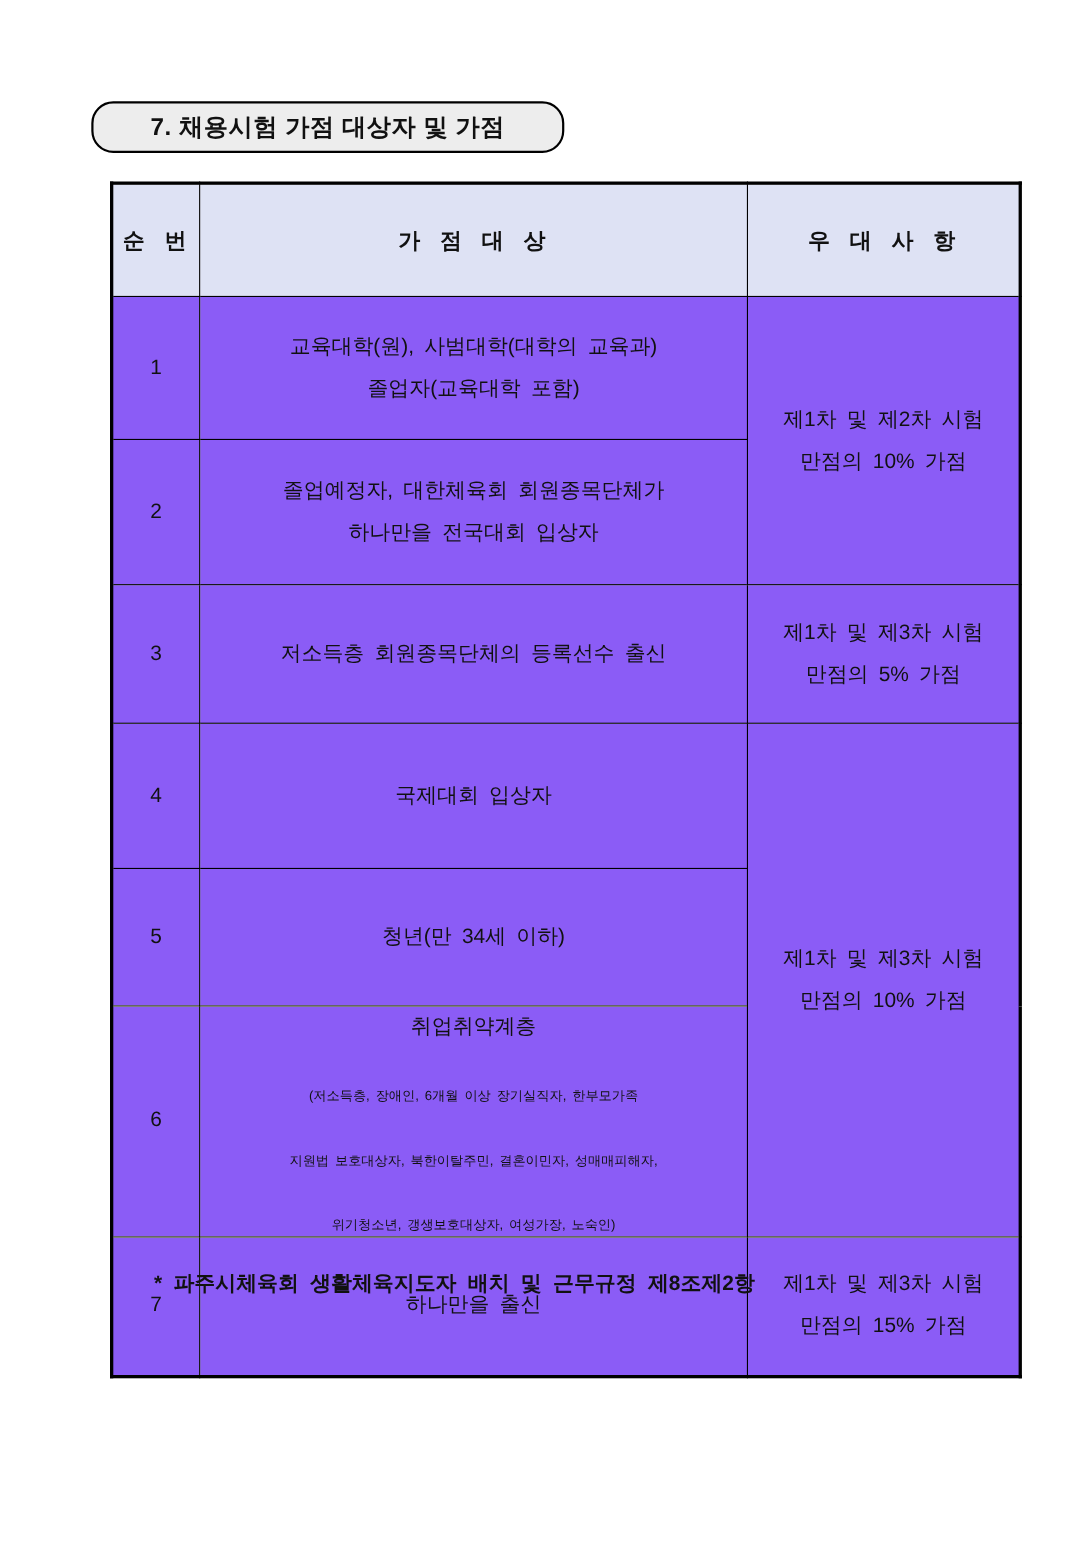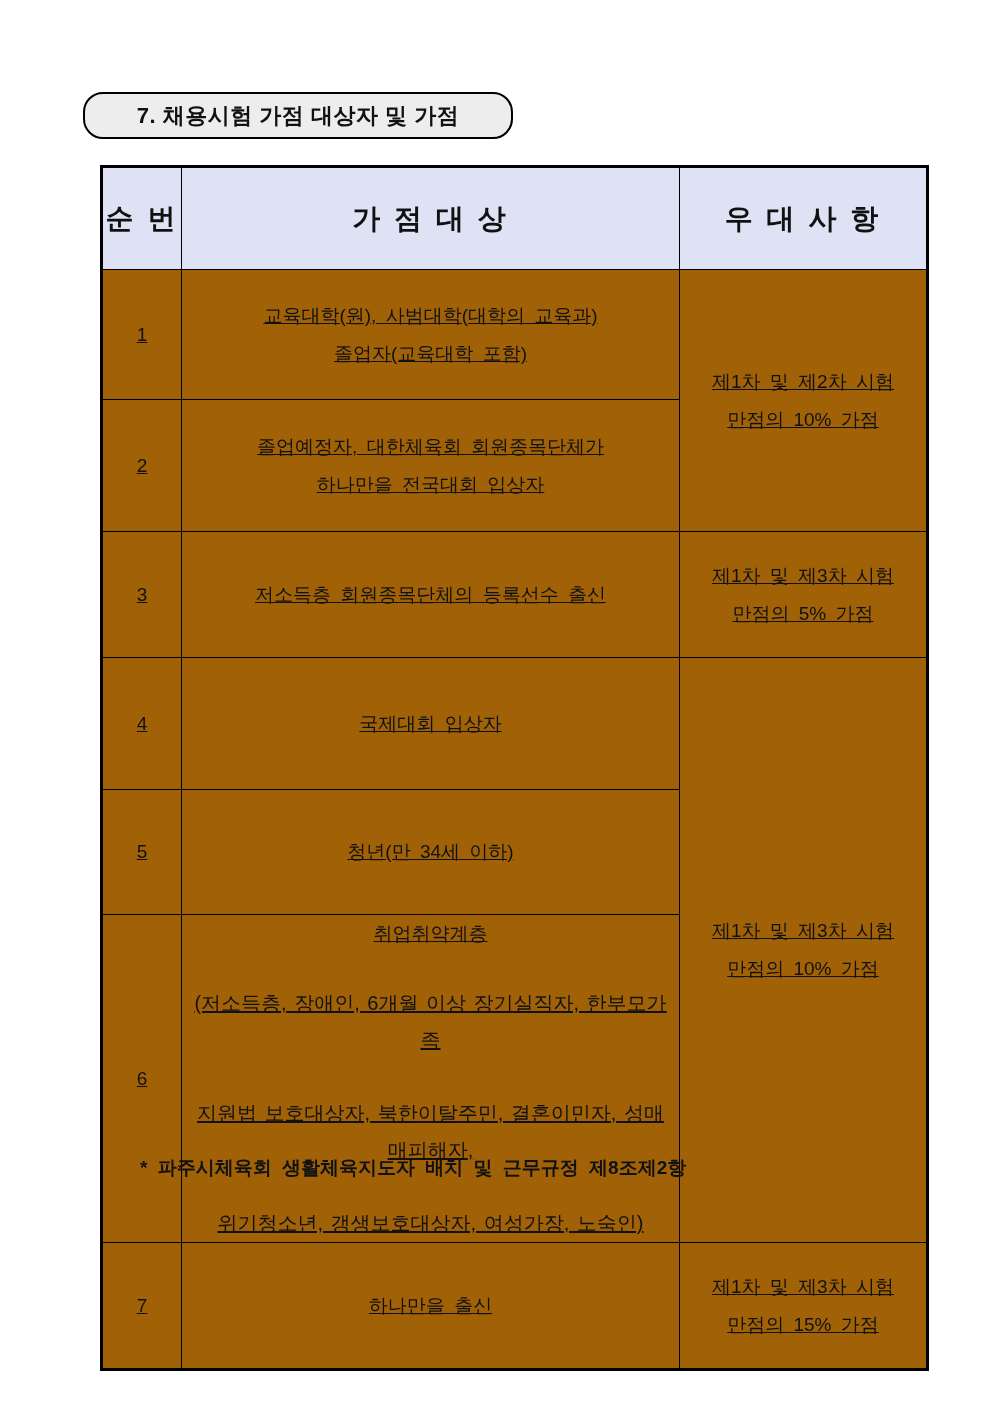--- a/index.html
+++ b/index.html
@@ -44,50 +44,50 @@
     border: 3px solid #000000;
   }
   .main-table th, .main-table td {
     border: 1.5px solid #000000;
     text-align: center;
     vertical-align: middle;
     overflow: hidden;
   }
   .main-table th {
     background: #dee2f4;
-    font-size: 28px;
+    font-size: 20px;
     font-weight: bold;
     letter-spacing: 3px;
     height: 103px;
+    font-family: Liberation Mono, monospace;
   }
   .main-table td {
     font-size: 19px;
     line-height: 2.0;
     word-spacing: 4px;
-    background: #a16207;
-    text-decoration: underline;
+    background: #8b5cf6;
   }
   .col-no { width: 80px; }
   .col-target { width: 498px; }
   .col-benefit { width: 248px; }
 
   tr.r1 { height: 130px; }
   tr.r2 { height: 132px; }
   tr.r3 { height: 126px; }
   tr.r4 { height: 132px; }
   tr.r5 { height: 125px; }
   tr.r6 { height: 135px; }
   tr.r7 { height: 127px; }
 
   td.no-cell { font-size: 19px; }
   td.target-cell { padding: 0 10px; }
   td.benefit-cell { padding: 0 6px; }
 
   .sub-text {
-    font-size: 20px;
+    font-size: 12px;
     line-height: 1.85;
     word-spacing: 2px;
     margin-top: 36px;
   }
   .row6-title { line-height: 1.6; padding-top: 4px; }
 
   
   .footnotes {
     position: absolute;
     left: 92px;

